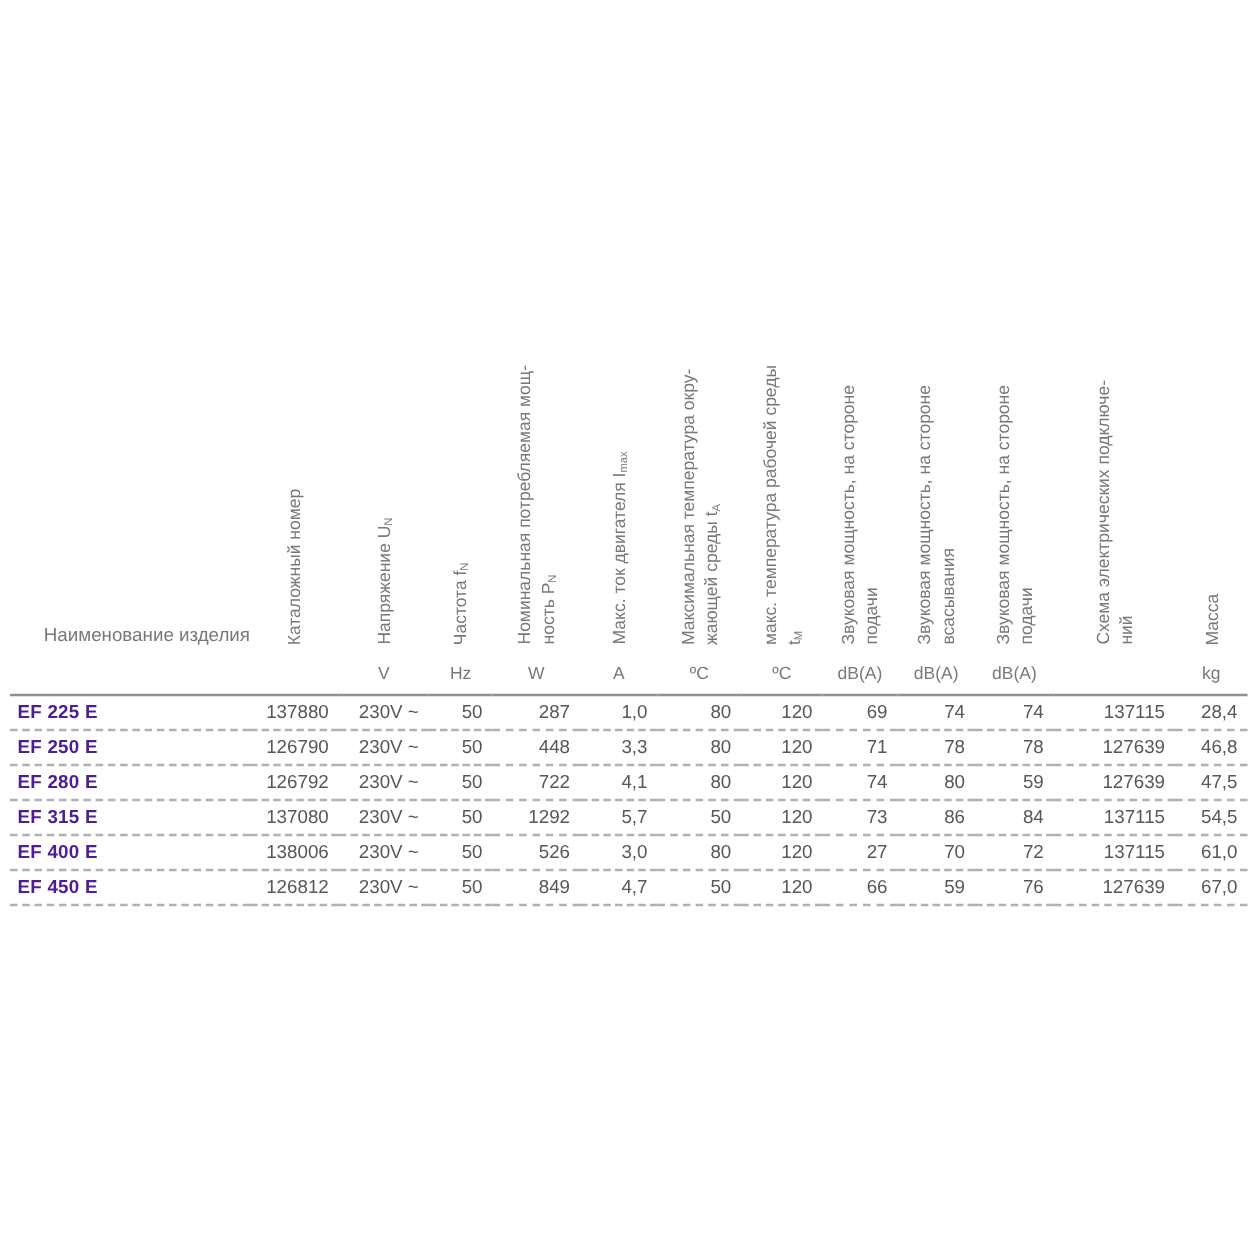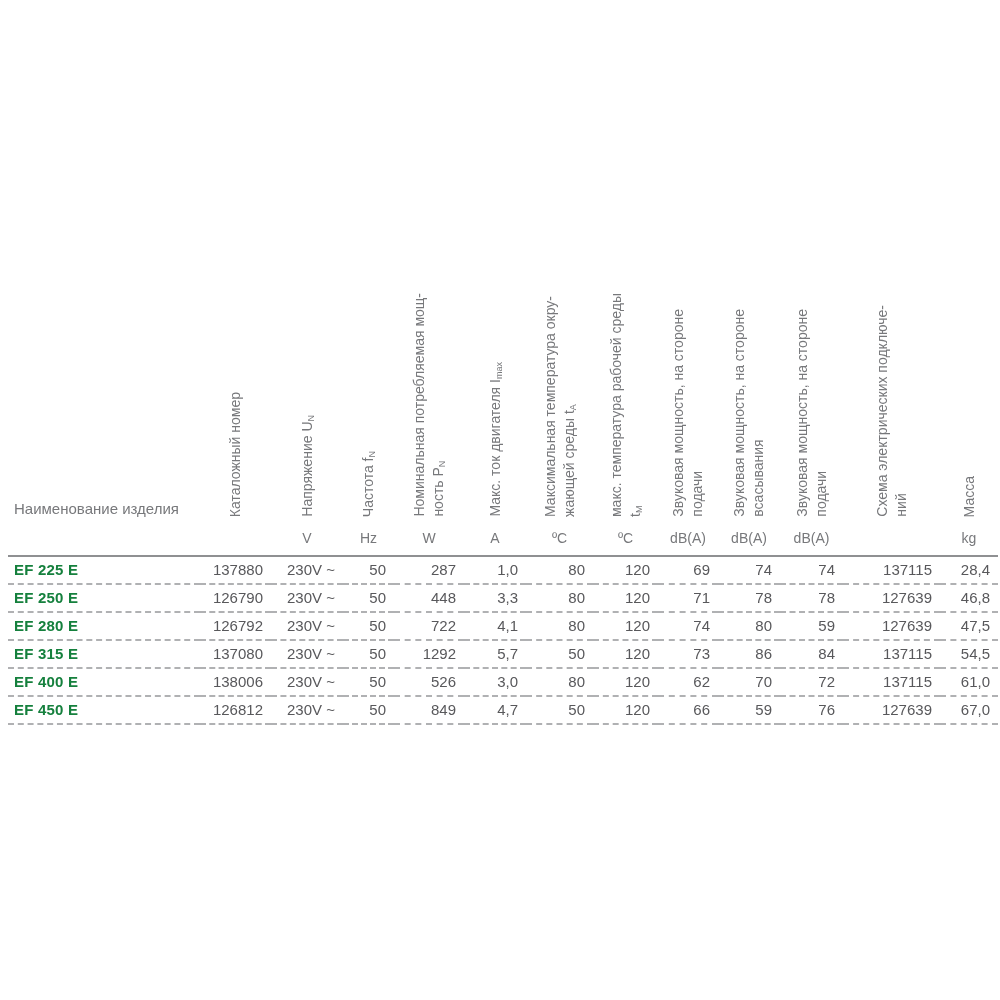--- a/index.html
+++ b/index.html
@@ -26,21 +26,21 @@
   
   tr.rot-row th {
     height: 252px;
     vertical-align: bottom;
     text-align: center;
     font-weight: normal;
     padding: 0;
     overflow: visible;
   }
   tr.rot-row th.name-h {
-    text-align: left;
+    text-align: right;
     padding-left: 6px;
     padding-bottom: 4px;
     font-size: 15px;
     color: #77787b;
     white-space: nowrap;
   }
   .vlabel {
     display: inline-block;
     writing-mode: vertical-rl;
     transform: rotate(180deg);
@@ -75,21 +75,21 @@
     padding: 1px 8px 1px 0;
     border-bottom: 2px dashed #b0b1b3;
     white-space: nowrap;
     overflow: visible;
   }
   tbody td.name-cell {
     text-align: left;
     padding-left: 6px;
     padding-right: 0;
     font-weight: bold;
-    color: #15803d;
+    color: #4c1d95;
     letter-spacing: 0.2px;
   }
 </style>
 </head>
 <body>
 
 <div class="page">
   <table class="spec">
     <colgroup>
       <col style="width:192px">
@@ -225,21 +225,21 @@
       </tr>
       <tr>
         <td class="name-cell">EF 400 E</td>
         <td>138006</td>
         <td>230V ~</td>
         <td>50</td>
         <td>526</td>
         <td>3,0</td>
         <td>80</td>
         <td>120</td>
-        <td>62</td>
+        <td>27</td>
         <td>70</td>
         <td>72</td>
         <td>137115</td>
         <td>61,0</td>
       </tr>
       <tr>
         <td class="name-cell">EF 450 E</td>
         <td>126812</td>
         <td>230V ~</td>
         <td>50</td>

